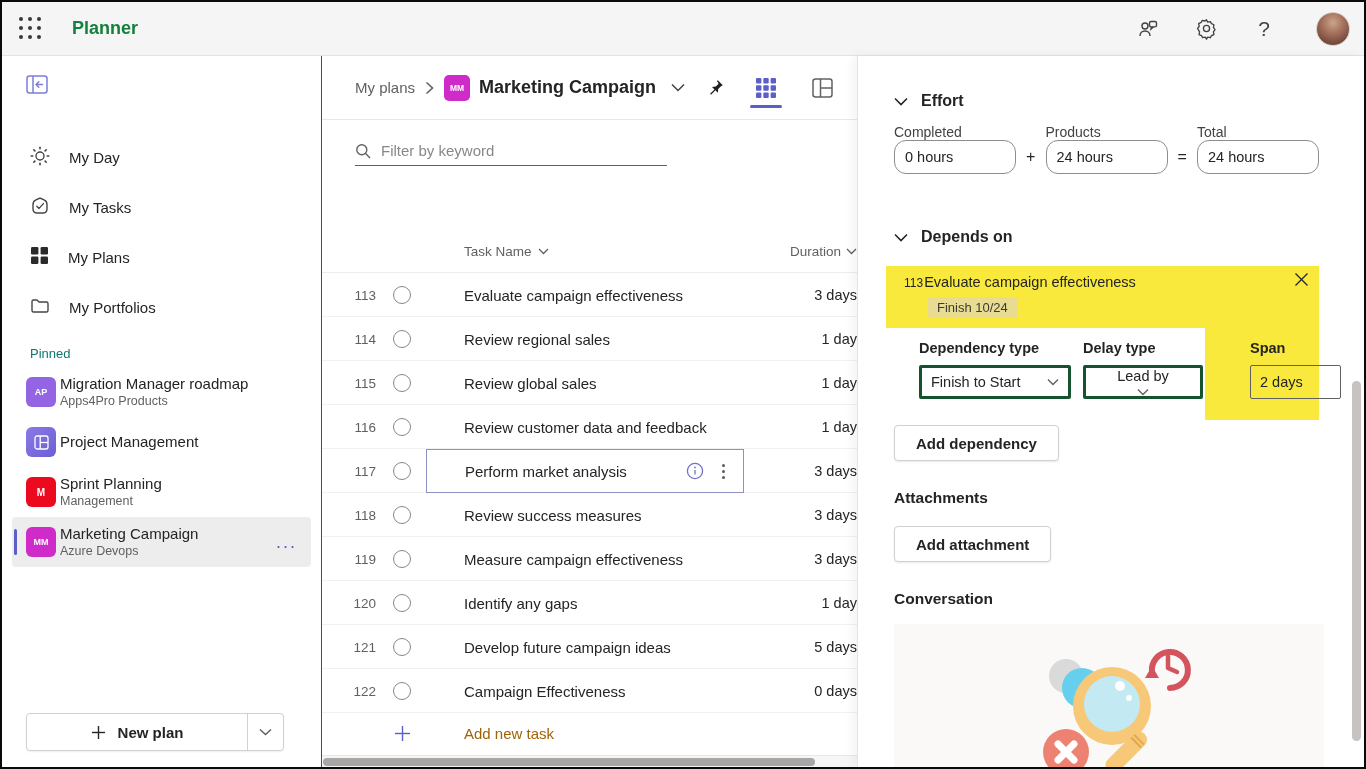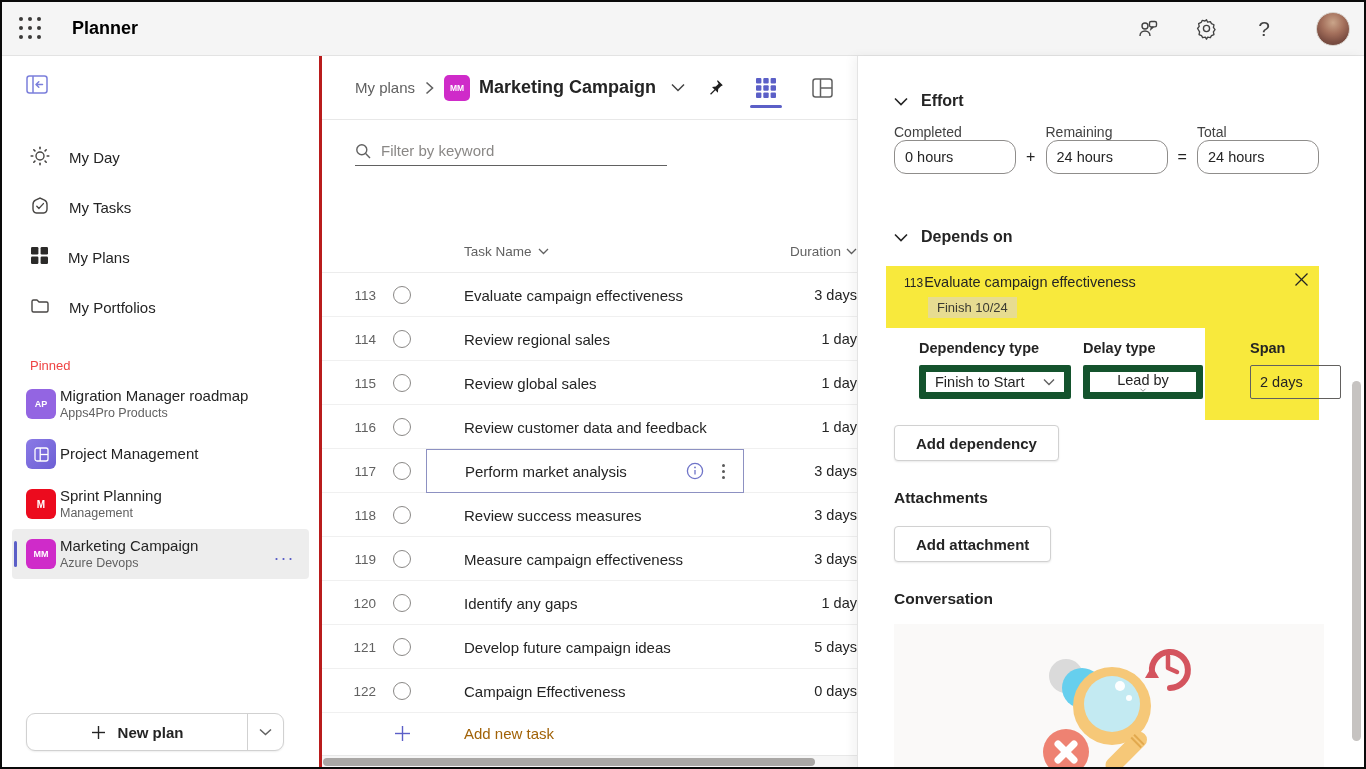--- a/index.html
+++ b/index.html
@@ -4,47 +4,47 @@
 <style>
   * { margin:0; padding:0; box-sizing:border-box; }
   html,body { width:1366px; height:769px; }
   body { font-family:"Liberation Sans", sans-serif; background:#fff; color:#242424; }
   .window { width:1366px; height:769px; border:2px solid #0a0a0a; display:flex; flex-direction:column; overflow:hidden; background:#fff; }
 
   
   .topbar { height:54px; flex:0 0 54px; background:#f5f5f5; border-bottom:1px solid #e3e3e3; display:flex; align-items:center; padding:0 14px; }
   .waffle { width:26px; height:26px; display:grid; grid-template-columns:repeat(3,6px); grid-template-rows:repeat(3,6px); gap:3px; place-content:center; cursor:pointer; margin-left:2px; }
   .waffle i { width:4px; height:4px; border-radius:50%; background:#3b3a39; }
-  .app-title { margin-left:28px; font-size:18px; font-weight:bold; color:#000000; }
+  .app-title { margin-left:28px; font-size:18px; font-weight:bold; color:#15803d; }
   .topbar-right { margin-left:auto; display:flex; align-items:center; gap:34px; }
   .tb-icon { width:24px; height:24px; display:flex; align-items:center; justify-content:center; color:#424242; }
   .help-glyph { font-size:21px; color:#424242; font-weight:400; }
   .avatar { width:34px; height:34px; border-radius:50%; margin-left:6px; background:radial-gradient(circle at 50% 30%, #caa58a 0%, #a4705c 40%, #7d4f43 70%, #5f3c35 100%); filter:blur(.6px); border:1px solid #d6d0ca; }
 
   
   .content { flex:1; display:flex; min-height:0; }
 
   
-  .sidebar { width:320px; flex:0 0 320px; background:#fff; border-right:3px solid #b91c1c; position:relative; padding-top:18px; }
+  .sidebar { width:320px; flex:0 0 320px; background:#fff; border-right:1px solid #b91c1c; position:relative; padding-top:18px; }
   .collapse-btn { margin-left:24px; width:22px; height:20px; display:flex; align-items:center; justify-content:center; cursor:pointer; }
   .nav-list { margin-top:38px; }
   .nav-item { height:50px; display:flex; align-items:center; padding-left:28px; gap:19px; font-size:15px; color:#242424; cursor:pointer; }
-  .pinned-label { margin:26px 0 2px 28px; font-size:13px; color:#ef4444; }
+  .pinned-label { margin:14px 0 2px 28px; font-size:13px; color:#0f766e; }
   .pinned-list { margin-top:6px; }
   .pin-item { height:50px; margin:0 10px; padding-left:14px; display:flex; align-items:center; gap:4px; border-radius:4px; position:relative; cursor:pointer; }
   .pin-item.selected { background:#ededed; }
   .sel-bar { position:absolute; left:2px; top:12px; width:3px; height:26px; border-radius:2px; background:#5b5fc7; display:none; }
   .pin-item.selected .sel-bar { display:block; }
   .plan-icon { width:30px; height:30px; border-radius:6px; display:flex; align-items:center; justify-content:center; color:#fff; font-weight:bold; font-size:9px; flex:0 0 30px; }
   .pin-texts { display:flex; flex-direction:column; line-height:1.25; }
   .pin-title { font-size:15px; color:#242424; }
   .pin-sub { font-size:12.5px; color:#616161; }
   .more-dots { margin-left:auto; margin-right:14px; color:#5b5fc7; font-size:18px; letter-spacing:2px; line-height:10px; display:none; }
   .pin-item.selected .more-dots { display:block; }
-  .newplan { position:absolute; left:24px; bottom:16px; width:258px; height:38px; background:#fff; border:1px solid #d1d1d1; border-radius:9px; display:flex; align-items:stretch; box-shadow:0 1px 2px rgba(0,0,0,.07); }
+  .newplan { position:absolute; left:24px; bottom:16px; width:258px; height:38px; background:#fff; border:1px solid #d1d1d1; border-radius:4px; display:flex; align-items:stretch; box-shadow:0 1px 2px rgba(0,0,0,.07); }
   .newplan-main { flex:1; display:flex; align-items:center; justify-content:center; gap:12px; font-size:15px; font-weight:600; color:#242424; cursor:pointer; }
   .newplan-split { width:36px; border-left:1px solid #d1d1d1; display:flex; align-items:center; justify-content:center; cursor:pointer; }
 
   
   .main-col { width:535px; flex:0 0 535px; display:flex; flex-direction:column; background:#fff; min-height:0; }
   .crumb-row { height:64px; flex:0 0 64px; display:flex; align-items:center; padding:0 22px 0 33px; border-bottom:1px solid #e8e8e8; }
   .crumb-parent { font-size:15px; color:#616161; cursor:pointer; }
   .crumb-sep { margin:0 10px; display:flex; }
   .crumb-plan-icon { width:26px; height:26px; border-radius:5px; background:#cf2bc9; color:#fff; font-size:8.5px; font-weight:bold; display:flex; align-items:center; justify-content:center; margin-right:9px; }
   .crumb-title { font-size:18px; font-weight:bold; color:#242424; }
@@ -93,21 +93,21 @@
   .hl-top { position:absolute; top:0; left:-8px; right:0; height:62px; background:#f8e93c; }
   .hl-span { position:absolute; top:62px; right:0; width:114px; height:92px; background:#f8e93c; }
   .dep-inner { position:relative; }
   .dep-title-line { padding:8px 0 0 10px; font-size:14.5px; color:#242424; }
   .dep-id { font-size:12px; margin-right:1px; }
   .dep-close { position:absolute; top:6px; right:10px; cursor:pointer; display:flex; }
   .dep-badge { display:inline-block; margin:7px 0 0 34px; background:#e7dc91; color:#3b3b32; font-size:13px; padding:3px 9px; }
   .dep-controls { display:flex; margin:22px 0 0 25px; }
   .ctl-group { display:flex; flex-direction:column; gap:9px; }
   .ctl-label { font-size:14.5px; font-weight:bold; color:#242424; }
-  .select-box { height:34px; border:7px solid #14532d; border-radius:2px; background:#fff; display:flex; align-items:center; padding:0 9px; font-size:14.5px; color:#242424; cursor:pointer; }
+  .select-box { height:34px; border:3px solid #14532d; border-radius:2px; background:#fff; display:flex; align-items:center; padding:0 9px; font-size:14.5px; color:#242424; cursor:pointer; }
   .select-box .sel-text { flex:1; }
   .dd-dep { width:152px; }
   .dd-delay { width:120px; margin-left:12px;flex-direction:column; }
   .ctl-span { margin-left:47px; }
   .span-input { width:91px; height:34px; border:1px solid #62605e; border-radius:2px; background:transparent; padding:0 9px; font-size:14.5px; font-family:"Liberation Sans",sans-serif; color:#242424; }
   .btn { display:inline-flex; align-items:center; justify-content:center; height:36px; padding:0 21px; background:#fff; border:1px solid #d1d1d1; border-radius:4px; font-size:15px; font-weight:600; color:#242424; box-shadow:0 1px 2px rgba(0,0,0,.09); cursor:pointer; font-family:"Liberation Sans",sans-serif; }
   .add-dep-btn { margin-top:26px; }
   .sub-head { margin-top:28px; font-size:15.5px; font-weight:bold; color:#242424; }
   .add-att-btn { margin-top:19px; }
   .conv-card { margin-top:16px; width:430px; height:240px; background:#faf9f8; display:flex; flex-direction:column; align-items:center; }
@@ -498,21 +498,21 @@
             </svg>
           <span>Effort</span>
         </div>
         <div class="effort-fields">
           <div class="ef-group">
             <span class="ef-label">Completed</span>
             <input class="ef-input" value="0 hours" style="">
           </div>
           <div class="ef-op">+</div>
           <div class="ef-group">
-            <span class="ef-label">Remaining</span>
+            <span class="ef-label">Products</span>
             <input class="ef-input" value="24 hours" style="">
           </div>
           <div class="ef-op">=</div>
           <div class="ef-group">
             <span class="ef-label">Total</span>
             <input class="ef-input" value="24 hours" style="">
           </div>
         </div>
       </section>
 

